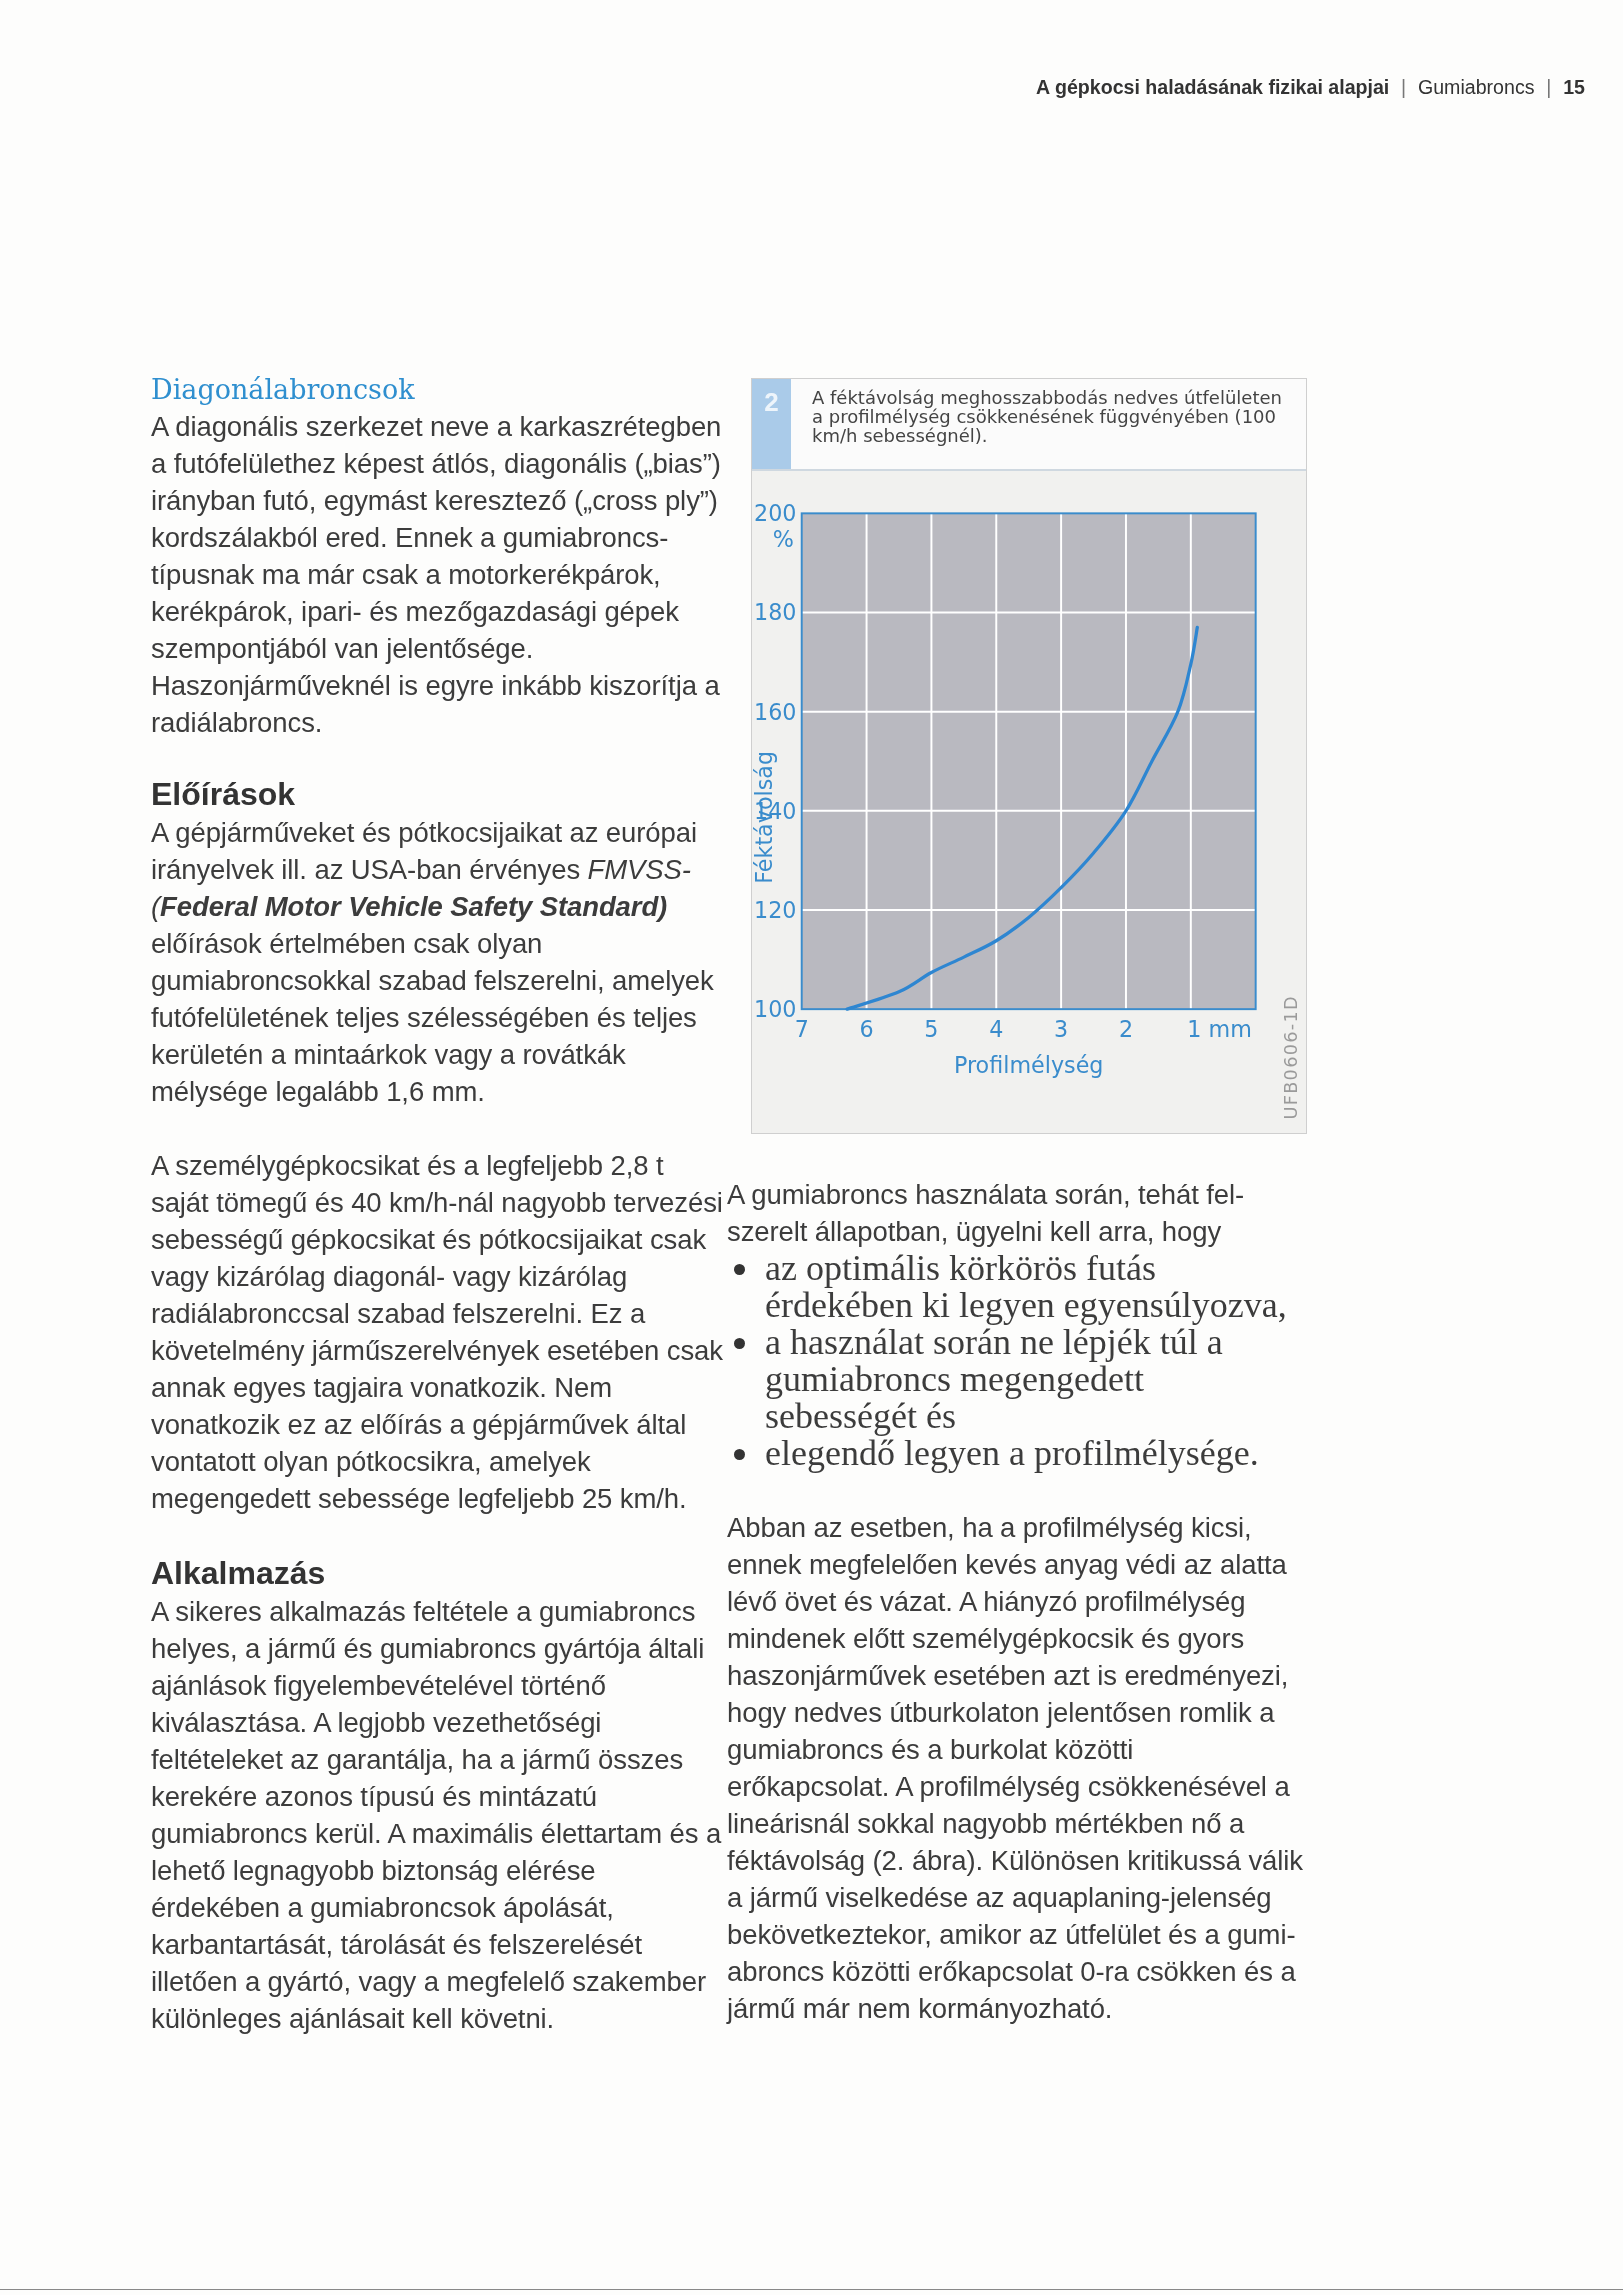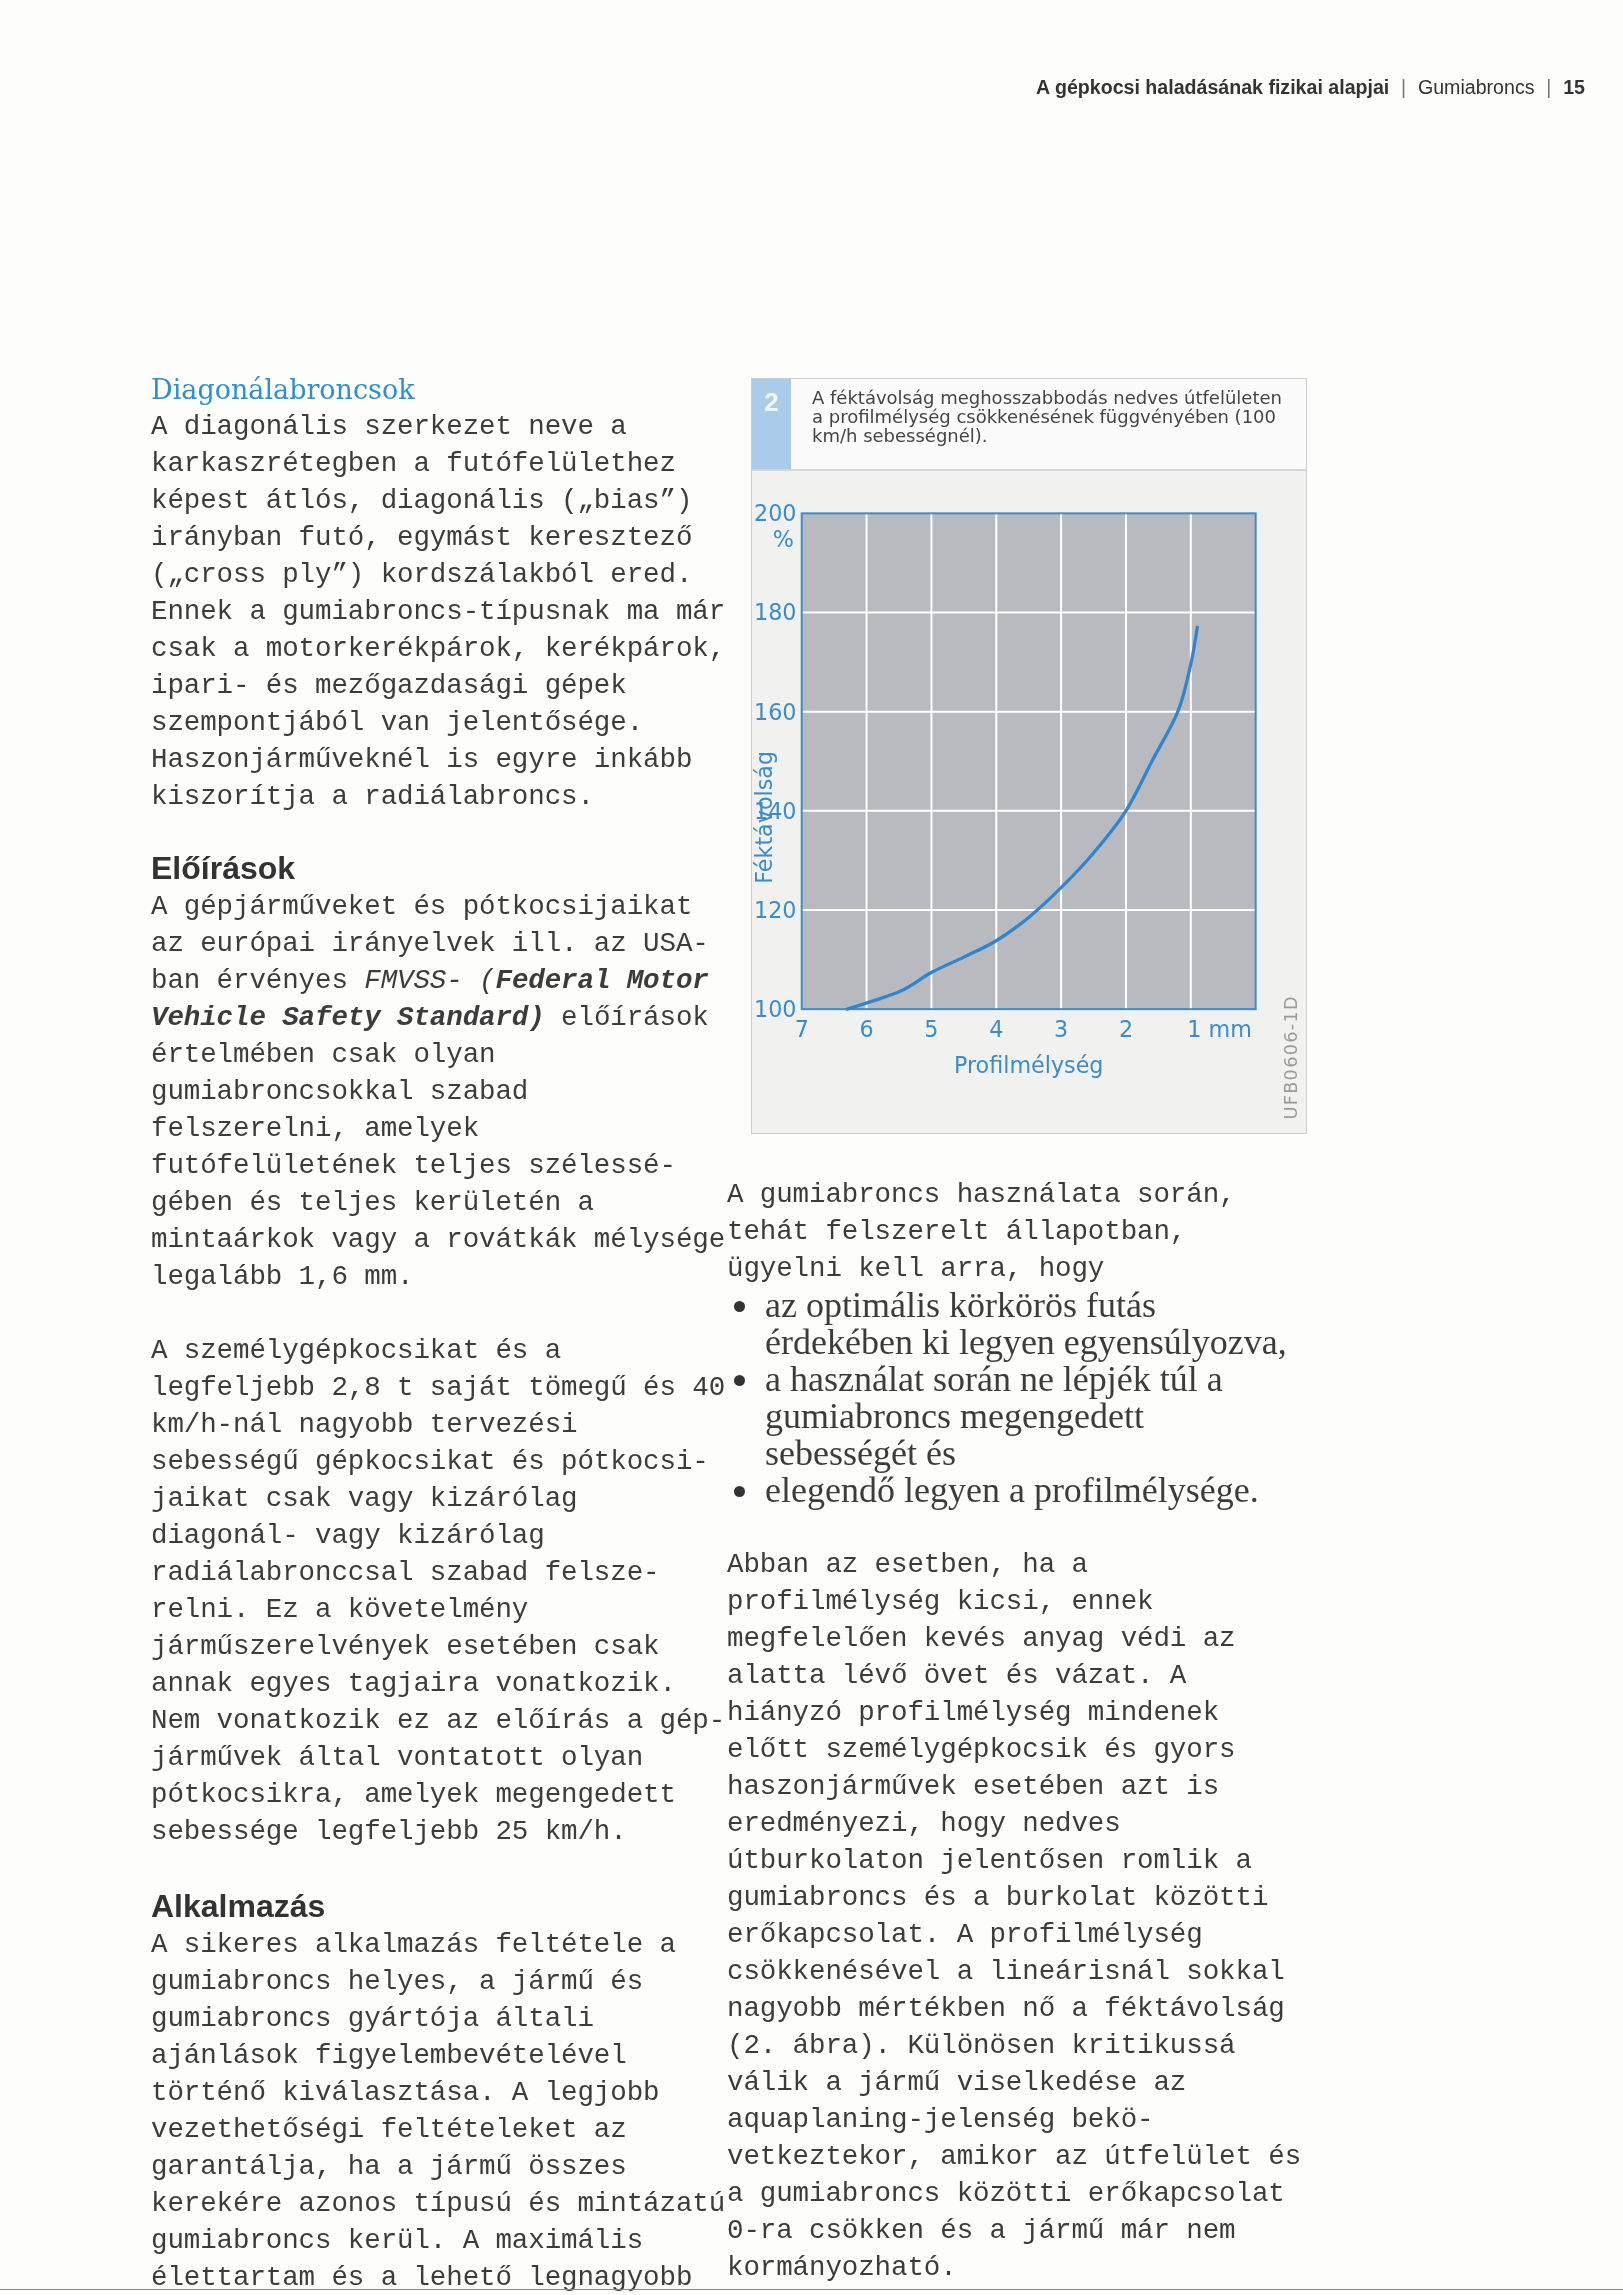--- a/index.html
+++ b/index.html
@@ -15,21 +15,21 @@
   .running-head .rh-bold { font-weight: bold; }
   .running-head .rh-sep { margin: 0 11.8px; color: #777; font-weight: normal; }
   .col { position: absolute; font-size: 26px; line-height: 37px; }
   .col-left { left: 151px; top: 371px; width: 576px; }
   .col-right { left: 727px; top: 1176px; width: 576px; }
   .sub-blue { font-size: 27px; color: #2f8fcf; line-height: 37px; }
   .sub-sans { font-family: "Liberation Sans", sans-serif; font-weight: bold; font-size: 32px; color: #333; line-height: 39px; }
   p { margin: 0; }
   .gap { height: 37px; }
   .gap-s { height: 34px; }
-  .col p { font-family: Liberation Mono, monospace; font-size: 27.5px; line-height: 37px; letter-spacing: -0.1px; }
+  .col p { font-family: Liberation Sans, sans-serif; font-size: 27.5px; line-height: 37px; letter-spacing: -0.1px; }
   ul.bullets { list-style: none; margin: 0; padding: 0; }
   ul.bullets li { position: relative; padding-left: 38px; font-family: "Liberation Serif", serif; font-size: 36px; line-height: 37px; }
   ul.bullets li .dot { position: absolute; left: 6.5px; top: 14.4px; width: 11px; height: 11px; border-radius: 50%; background: #333; }
 
   
   .figure {
     position: absolute; left: 751px; top: 378px; width: 556px; height: 756px;
     background: #f1f1ef; border: 1.3px solid #cfcfcf; box-sizing: border-box;
   }
   .fig-caption {

